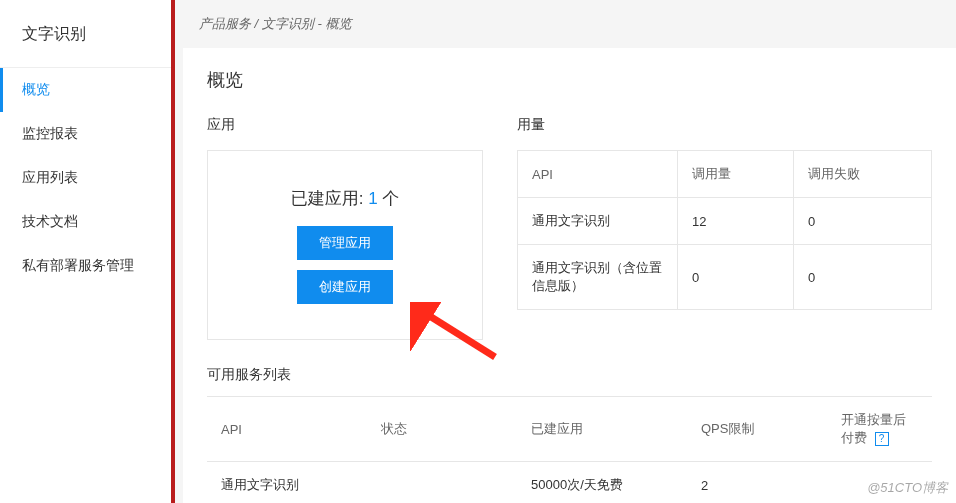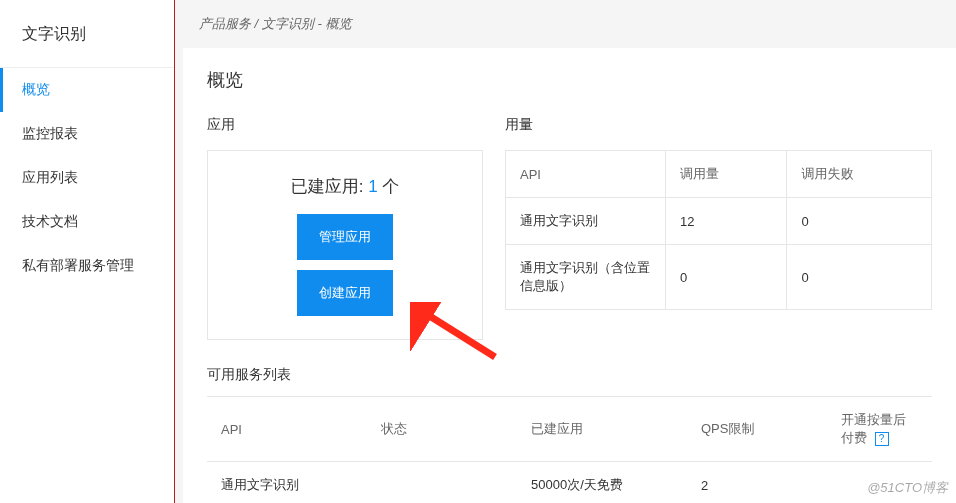--- a/index.html
+++ b/index.html
@@ -10,21 +10,21 @@
     background: #f5f5f5;
     width: 956px;
     height: 503px;
     overflow: hidden;
     position: relative;
   }
   .layout { display: flex; width: 100%; height: 100%; }
   .sidebar {
     width: 175px;
     background: #fff;
-    border-right: 1px solid #b91c1c;
+    border-right: 4px solid #b91c1c;
     display: flex;
     flex-direction: column;
     flex-shrink: 0;
   }
   .sidebar-title {
     padding: 24px 22px 22px;
     font-size: 16px;
     color: #333;
     border-bottom: 1px solid #eee;
   }
@@ -59,21 +59,21 @@
     flex: 1;
     overflow: hidden;
   }
   .page-title {
     font-size: 18px;
     font-weight: 500;
     margin-bottom: 24px;
   }
   .row {
     display: flex;
-    gap: 22px;
+    gap: 34px;
     margin-bottom: 26px;
   }
   .section { flex: 1; min-width: 0; }
   .section.app { flex: 0 0 276px; }
   .section-title {
     font-size: 14px;
     color: #333;
     margin-bottom: 16px;
   }
   .app-card {
@@ -86,21 +86,21 @@
     gap: 10px;
     position: relative;
   }
   .app-count-line { font-size: 17px; margin-bottom: 6px; }
   .app-count-num { color: #108cee; }
   .btn {
     background: #108cee;
     color: #fff;
     border: none;
     width: 96px;
-    height: 46px;
+    height: 34px;
     font-size: 13px;
     cursor: pointer;
     display: flex;
     align-items: center;
     justify-content: center;
   }
   table.usage {
     width: 100%;
     border-collapse: collapse;
   }

